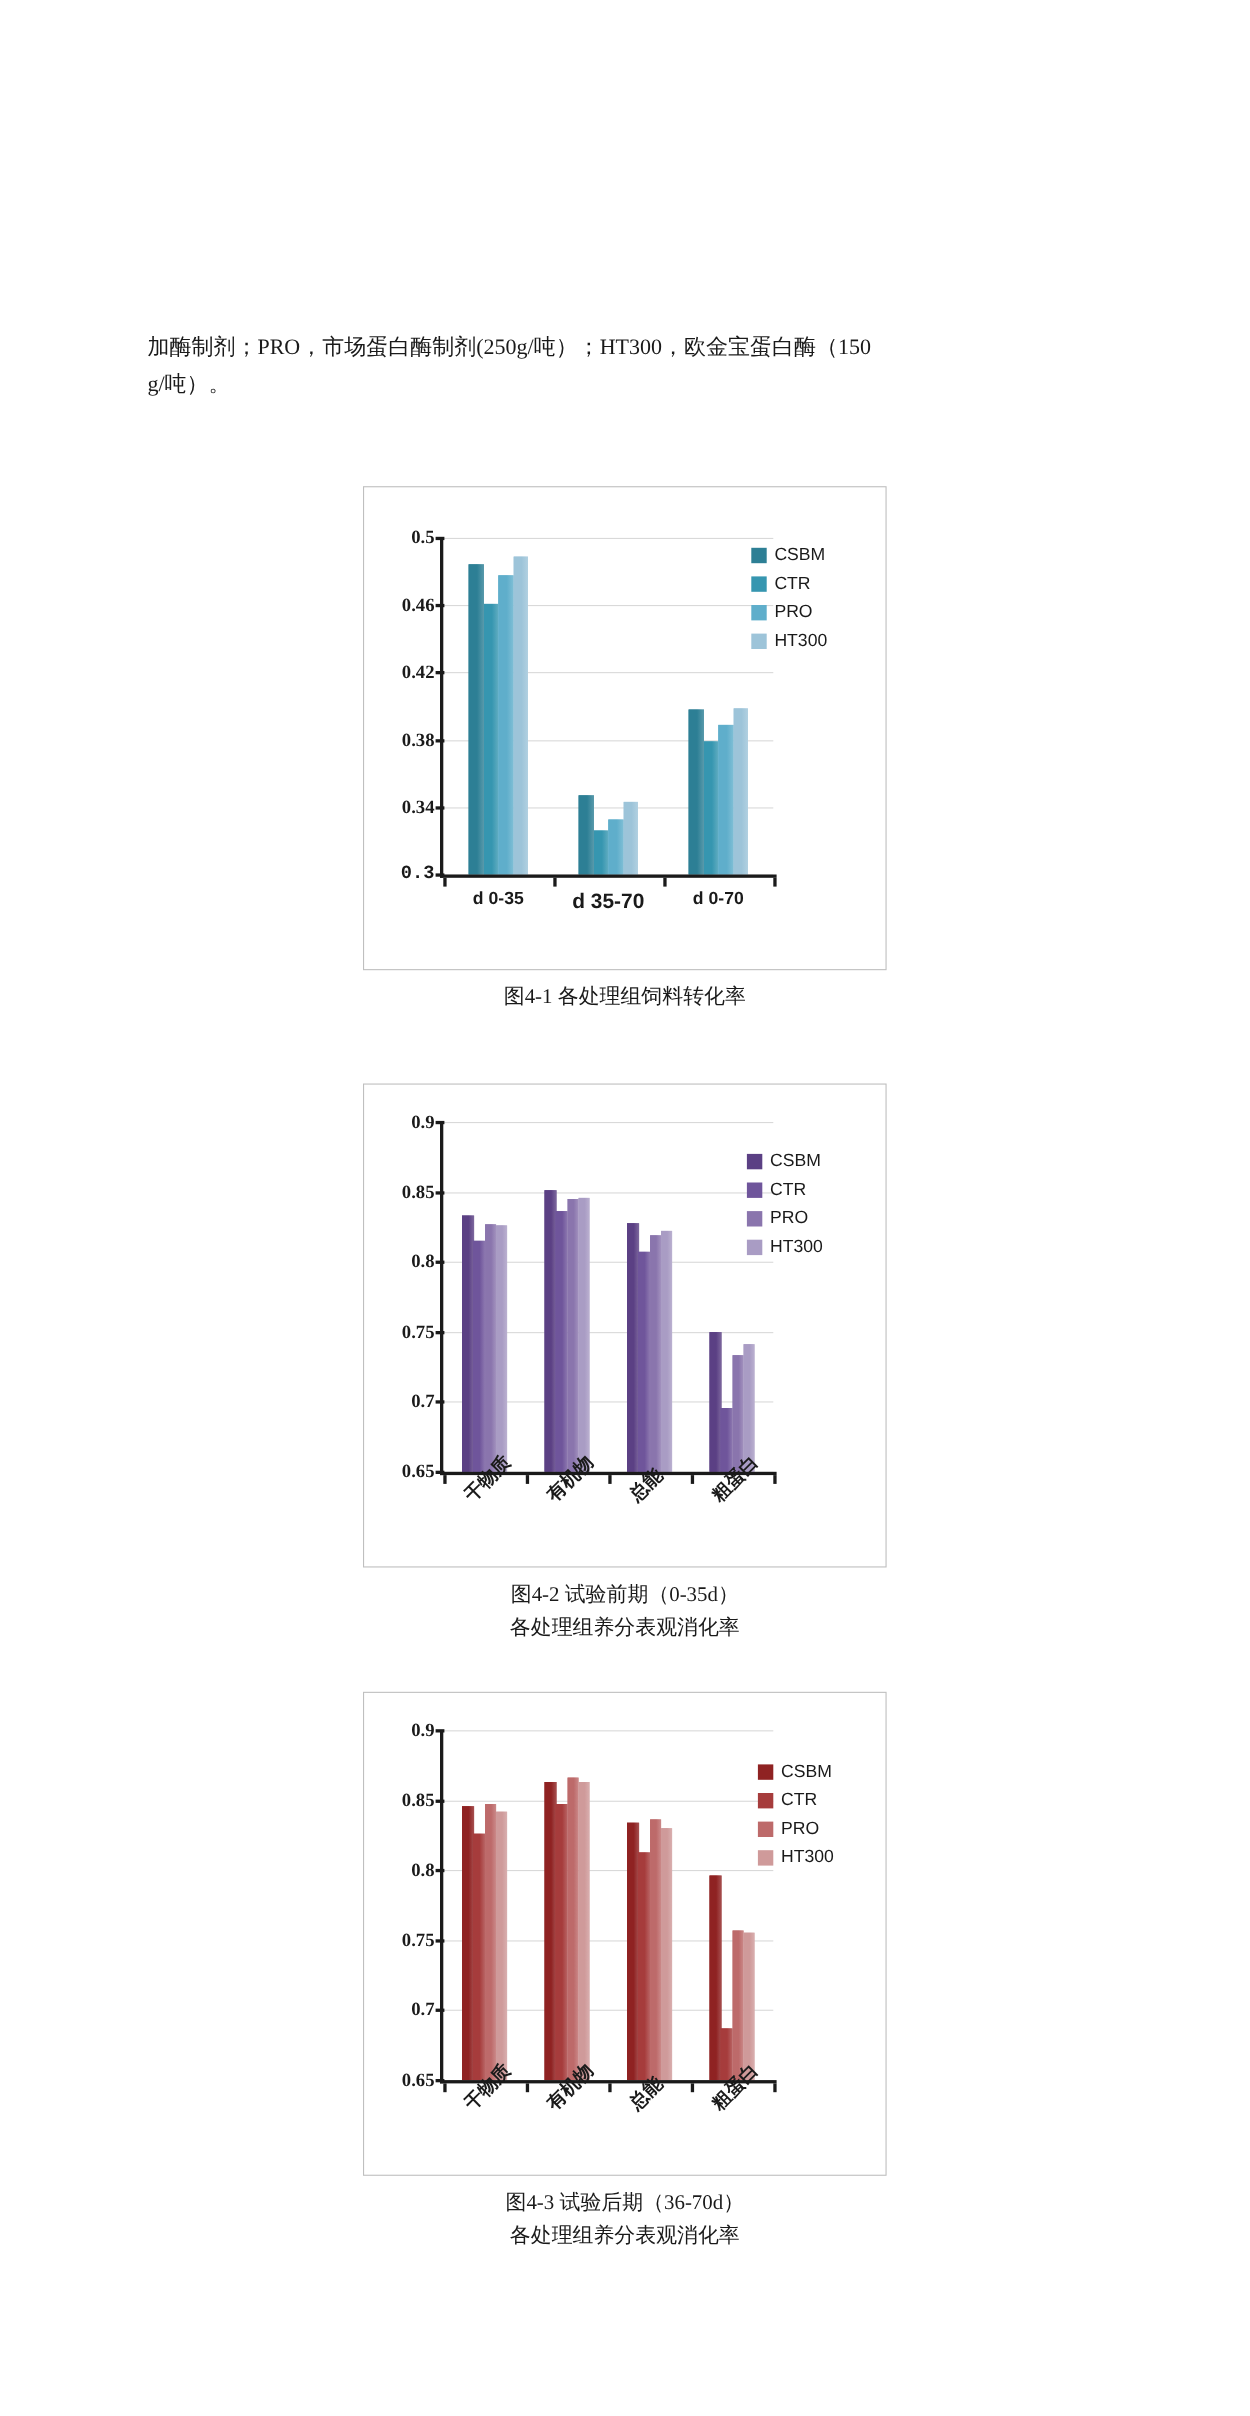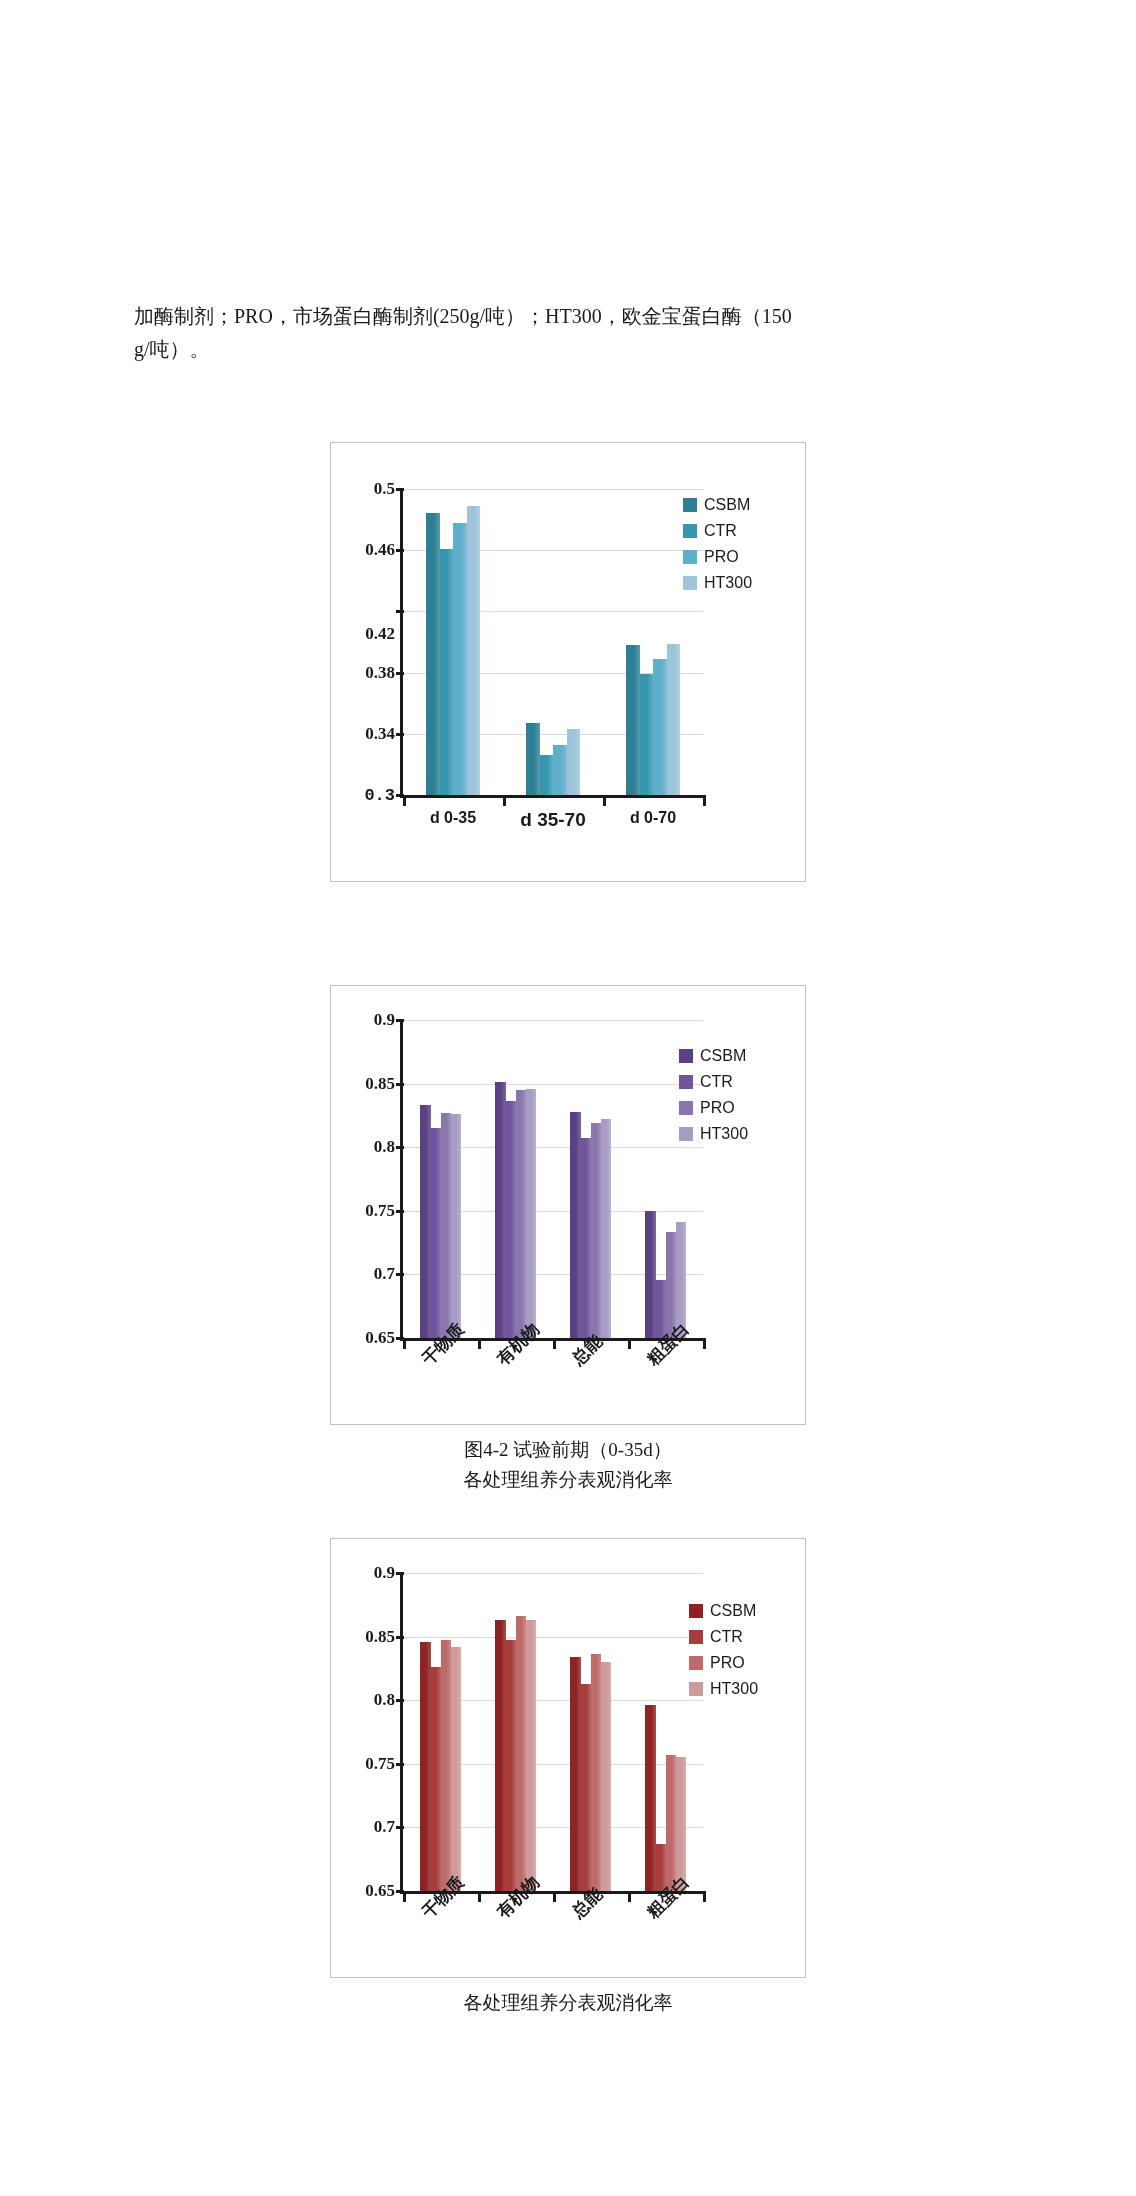--- a/index.html
+++ b/index.html
@@ -146,21 +146,21 @@
           <div class="bar" style="left: 236.5px; width: 13.9px; height: 120.87px; background: linear-gradient(to right, rgb(54, 150, 176) 0%, rgb(54, 150, 176) 55%, rgba(255, 255, 255, 0.3) 120%) rgb(54, 150, 176);"></div>
           <div class="bar" style="left: 250px; width: 13.9px; height: 136.17px; background: linear-gradient(to right, rgb(95, 174, 203) 0%, rgb(95, 174, 203) 55%, rgba(255, 255, 255, 0.3) 120%) rgb(95, 174, 203);"></div>
           <div class="bar" style="left: 263.5px; width: 13.9px; height: 151.47px; background: linear-gradient(to right, rgb(157, 196, 217) 0%, rgb(157, 196, 217) 55%, rgba(255, 255, 255, 0.3) 120%) rgb(157, 196, 217);"></div>
         </div>
         <div class="ylabel" style="left: 6px; width: 58px; top: 352px; font-family: Liberation Mono, monospace;">0.3</div>
         <div class="tick" style="left: 65px; top: 351px;"></div>
         <div class="ylabel" style="left: 6px; width: 58px; top: 290.8px;">0.34</div>
         <div class="tick" style="left: 65px; top: 289.8px;"></div>
         <div class="ylabel" style="left: 6px; width: 58px; top: 229.6px;">0.38</div>
         <div class="tick" style="left: 65px; top: 228.6px;"></div>
-        <div class="ylabel" style="left: 6px; width: 58px; top: 168.4px; margin-top: 23px;">0.42</div>
+        <div class="ylabel" style="left: 6px; width: 58px; top: 168.4px;">0.42</div>
         <div class="tick" style="left: 65px; top: 167.4px;"></div>
         <div class="ylabel" style="left: 6px; width: 58px; top: 107.2px;">0.46</div>
         <div class="tick" style="left: 65px; top: 106.2px;"></div>
         <div class="ylabel" style="left: 6px; width: 58px; top: 46px;">0.5</div>
         <div class="tick" style="left: 65px; top: 45px;"></div>
         <div class="axis-y" style="left: 69px; top: 46px; height: 309px; bottom: auto;"></div>
         <div class="axis-x" style="left: 69px; top: 352px; width: 306px; right: auto;"></div>
         <div class="xtick" style="left: 72px; top: 355px;"></div>
         <div class="xcat" style="font-size: 16px; left: 72px; width: 100px; top: 366px;">d 0-35</div>
         <div class="xtick" style="left: 172px; top: 355px;"></div>
@@ -180,20 +180,23 @@
           <div class="legend-row">
             <span class="legend-swatch" style="background: rgb(95, 174, 203);"></span>
             <span class="legend-text">PRO</span>
           </div>
           <div class="legend-row">
             <span class="legend-swatch" style="background: rgb(157, 196, 217);"></span>
             <span class="legend-text">HT300</span>
           </div>
         </div>
       </div>
+    <div class="caption">
+      <div>图4-1  各处理组饲料转化率</div>
+    </div>
   </div>
 
   <div class="figure" id="figure-1" style="left:330px; top:985px; width:476px;">
     <div class="chartbox" id="chart-1" style="width:476px; height:440px;">
         <div class="plot" style="left: 72px; top: 34px; width: 300px; height: 318px;">
           <div class="grid-line" style="top: 318px;"></div>
           <div class="grid-line" style="top: 254.4px;"></div>
           <div class="grid-line" style="top: 190.8px;"></div>
           <div class="grid-line" style="top: 127.2px;"></div>
           <div class="grid-line" style="top: 63.6px;"></div>
@@ -325,17 +328,18 @@
             <span class="legend-swatch" style="background: rgb(189, 106, 106);"></span>
             <span class="legend-text">PRO</span>
           </div>
           <div class="legend-row">
             <span class="legend-swatch" style="background: rgb(207, 154, 154);"></span>
             <span class="legend-text">HT300</span>
           </div>
         </div>
       </div>
     <div class="caption">
+      <div>图4-3  试验后期（36-70d）</div>
       <div>各处理组养分表观消化率</div>
     </div>
   </div>
 
 </div>
 
 </body></html>

